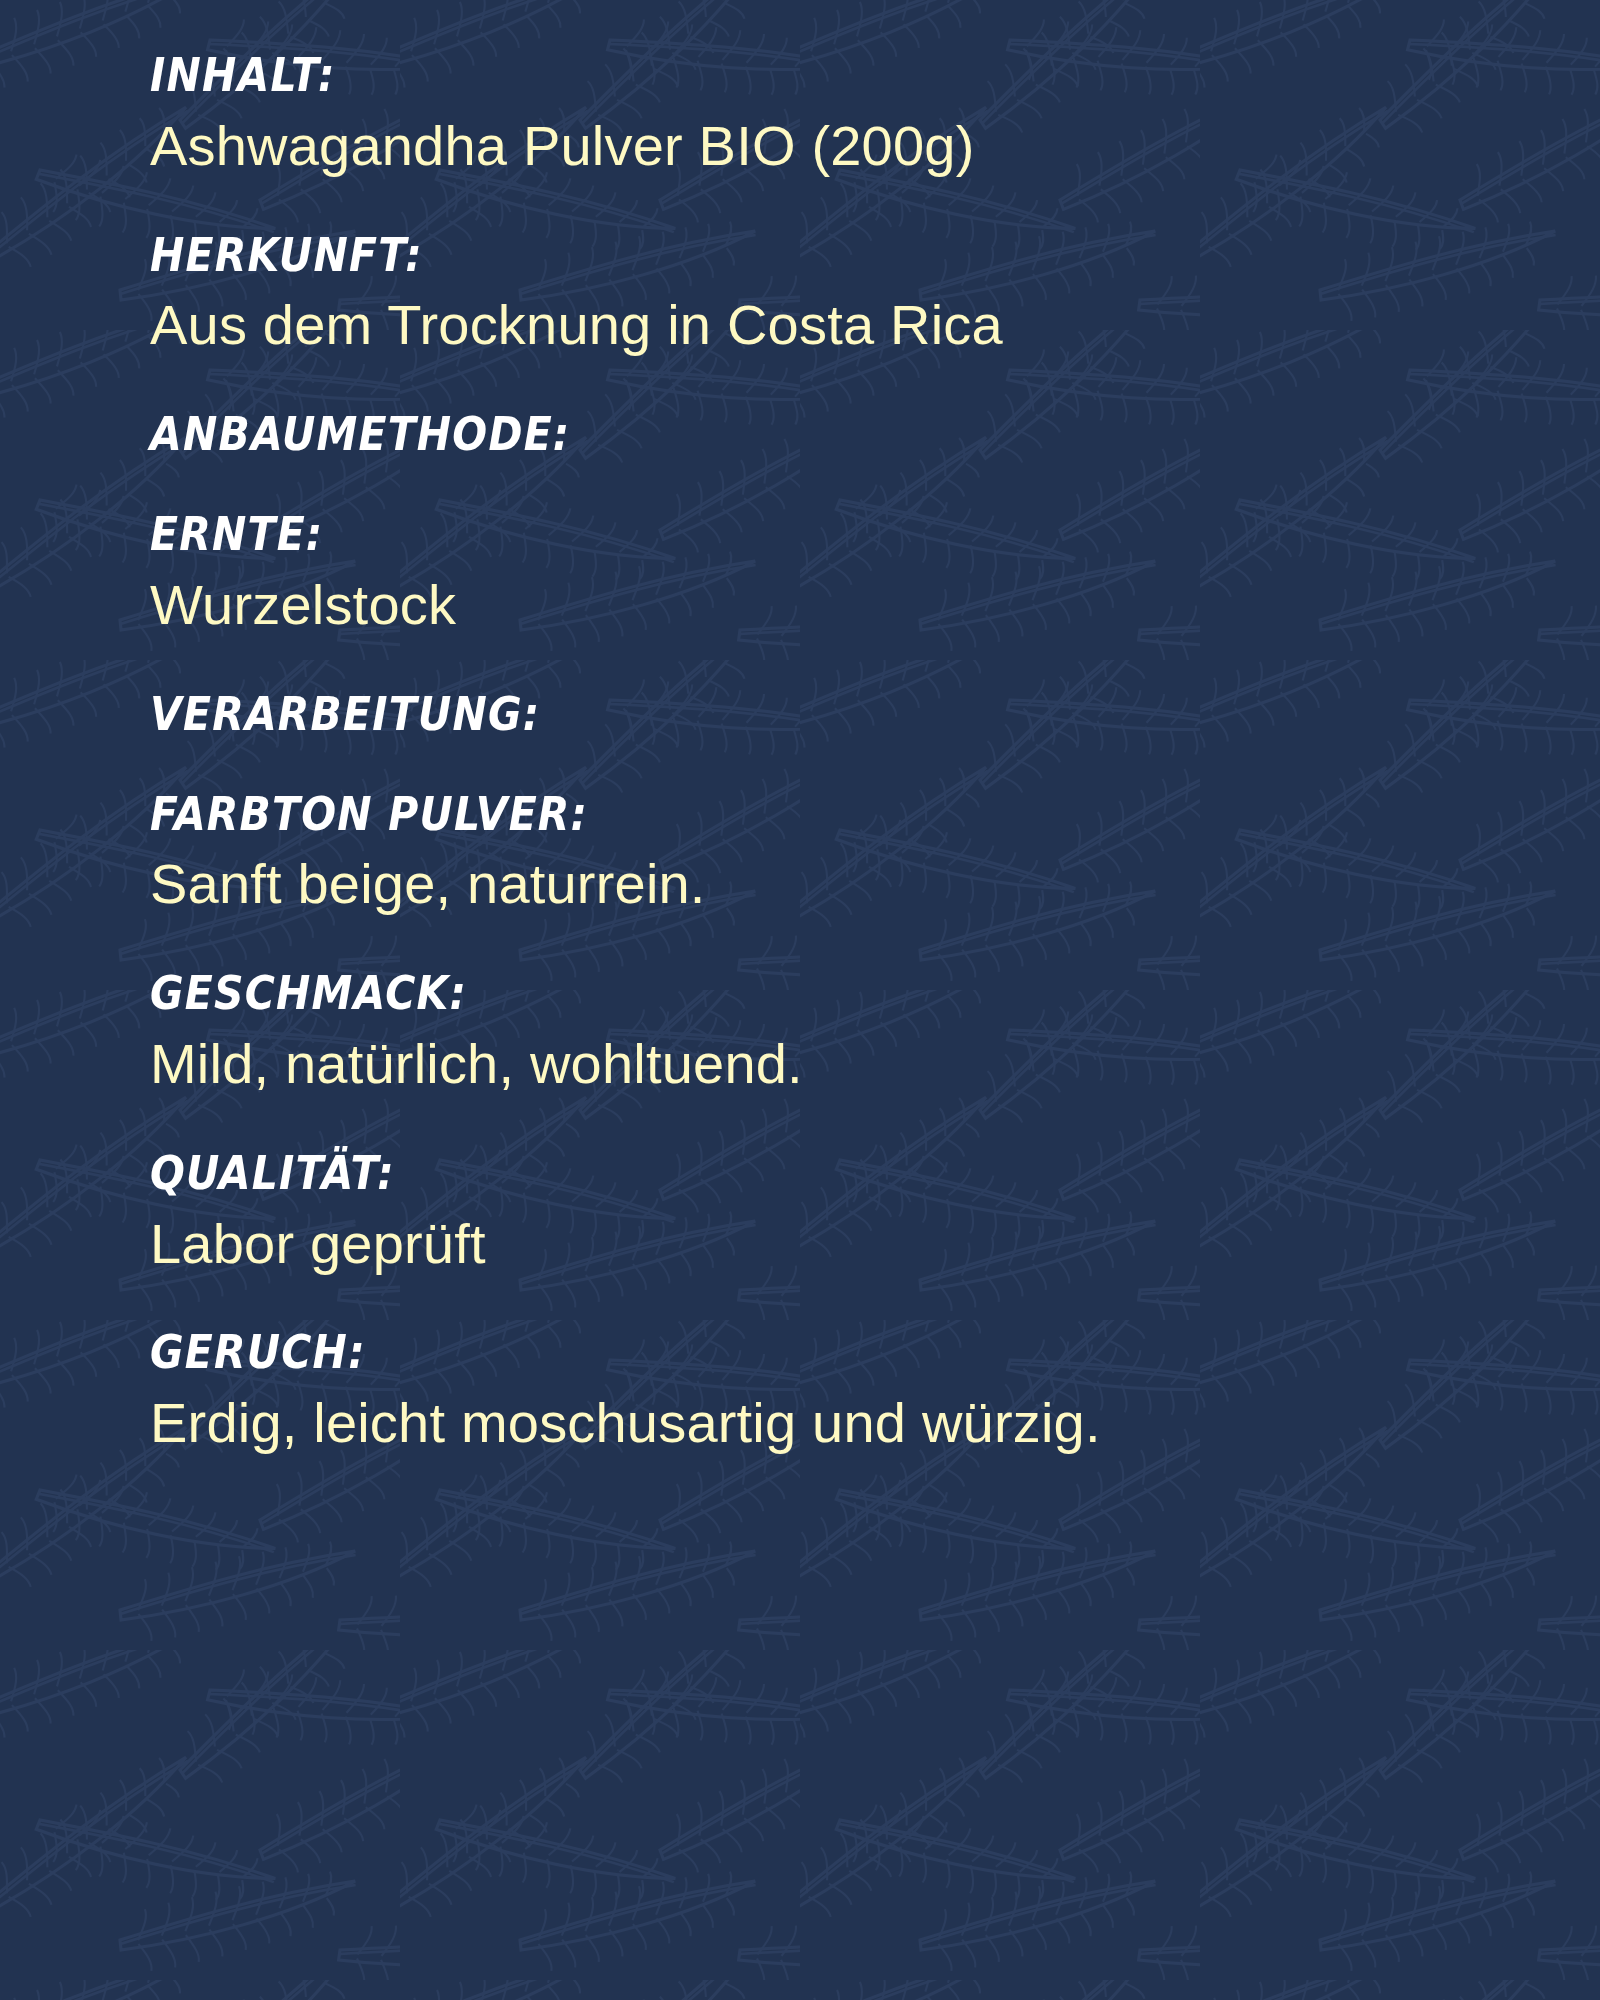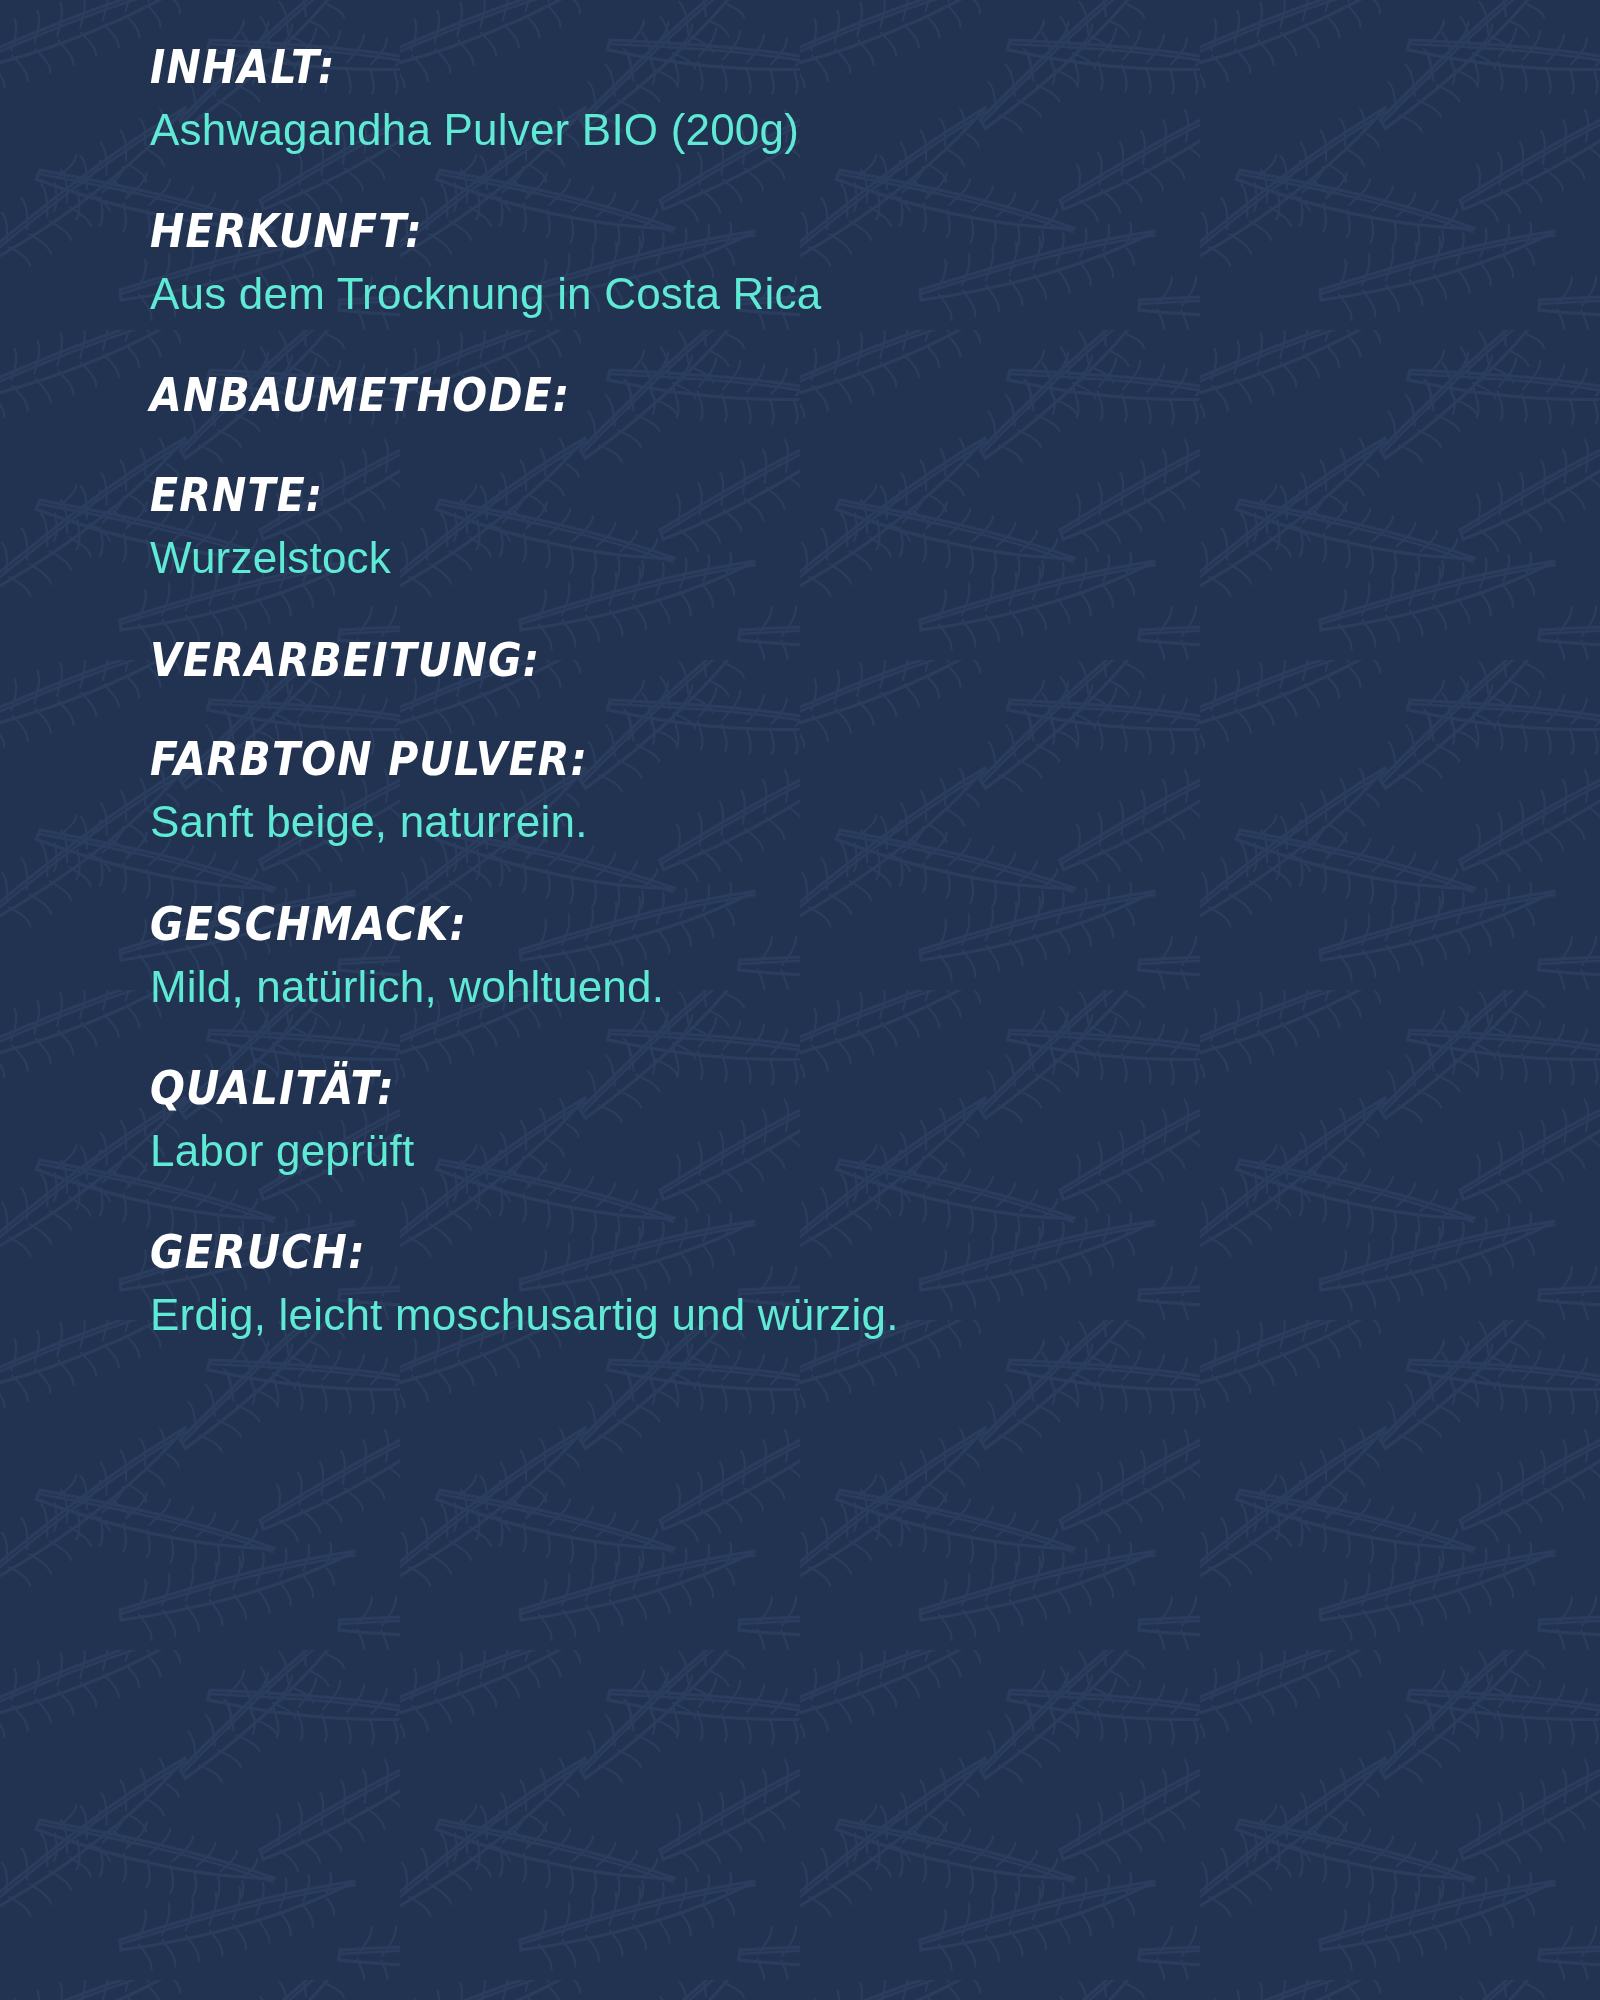--- a/index.html
+++ b/index.html
@@ -30,21 +30,21 @@
   .sheet {
     position: relative;
     z-index: 1;
     box-sizing: border-box;
     width: 1600px;
     height: 2000px;
     padding: 48px 120px 40px 150px;
   }
 
   .entry {
-    margin: 0 0 54px 0;
+    margin: 8px 0 54px 0;
   }
   .entry:last-child {
     margin-bottom: 0;
   }
 
   .entry-label {
     display: block;
     color: #ffffff;
     font-family: "DejaVu Sans", sans-serif;
     font-weight: bold;
@@ -53,24 +53,24 @@
     letter-spacing: 1.2px;
     text-transform: uppercase;
     line-height: 1.12;
     margin-bottom: 8px;
     transform: scaleY(1.12);
     transform-origin: left bottom;
   }
 
   .entry-value {
     display: block;
-    color: #5eead4;
+    color: #fef9c3;
     font-family: "Liberation Sans", sans-serif;
     font-weight: 300;
-    font-size: 44px;
+    font-size: 56px;
     line-height: 1.28;
     letter-spacing: 0.2px;
     white-space: pre-line;
   }
 </style>
 </head>
 <body>
 
 <svg id="leaf-bg" viewBox="0 0 1600 2000" preserveAspectRatio="xMidYMid slice" aria-hidden="true">
   <defs>

